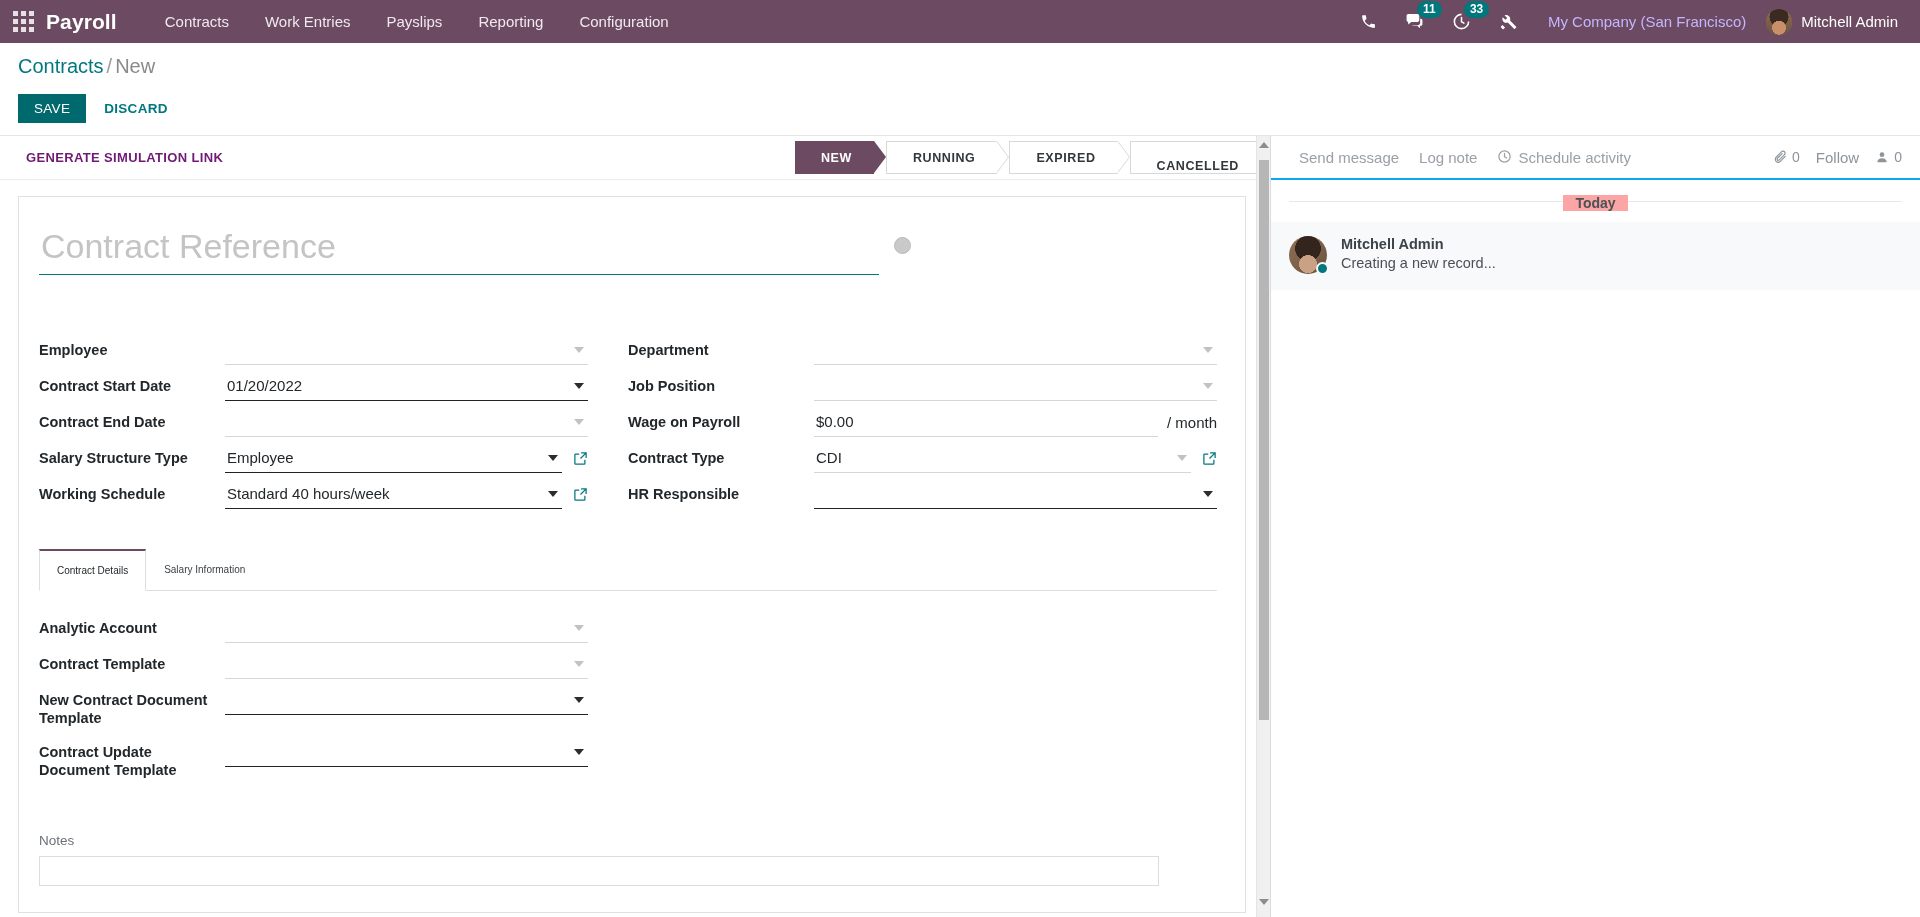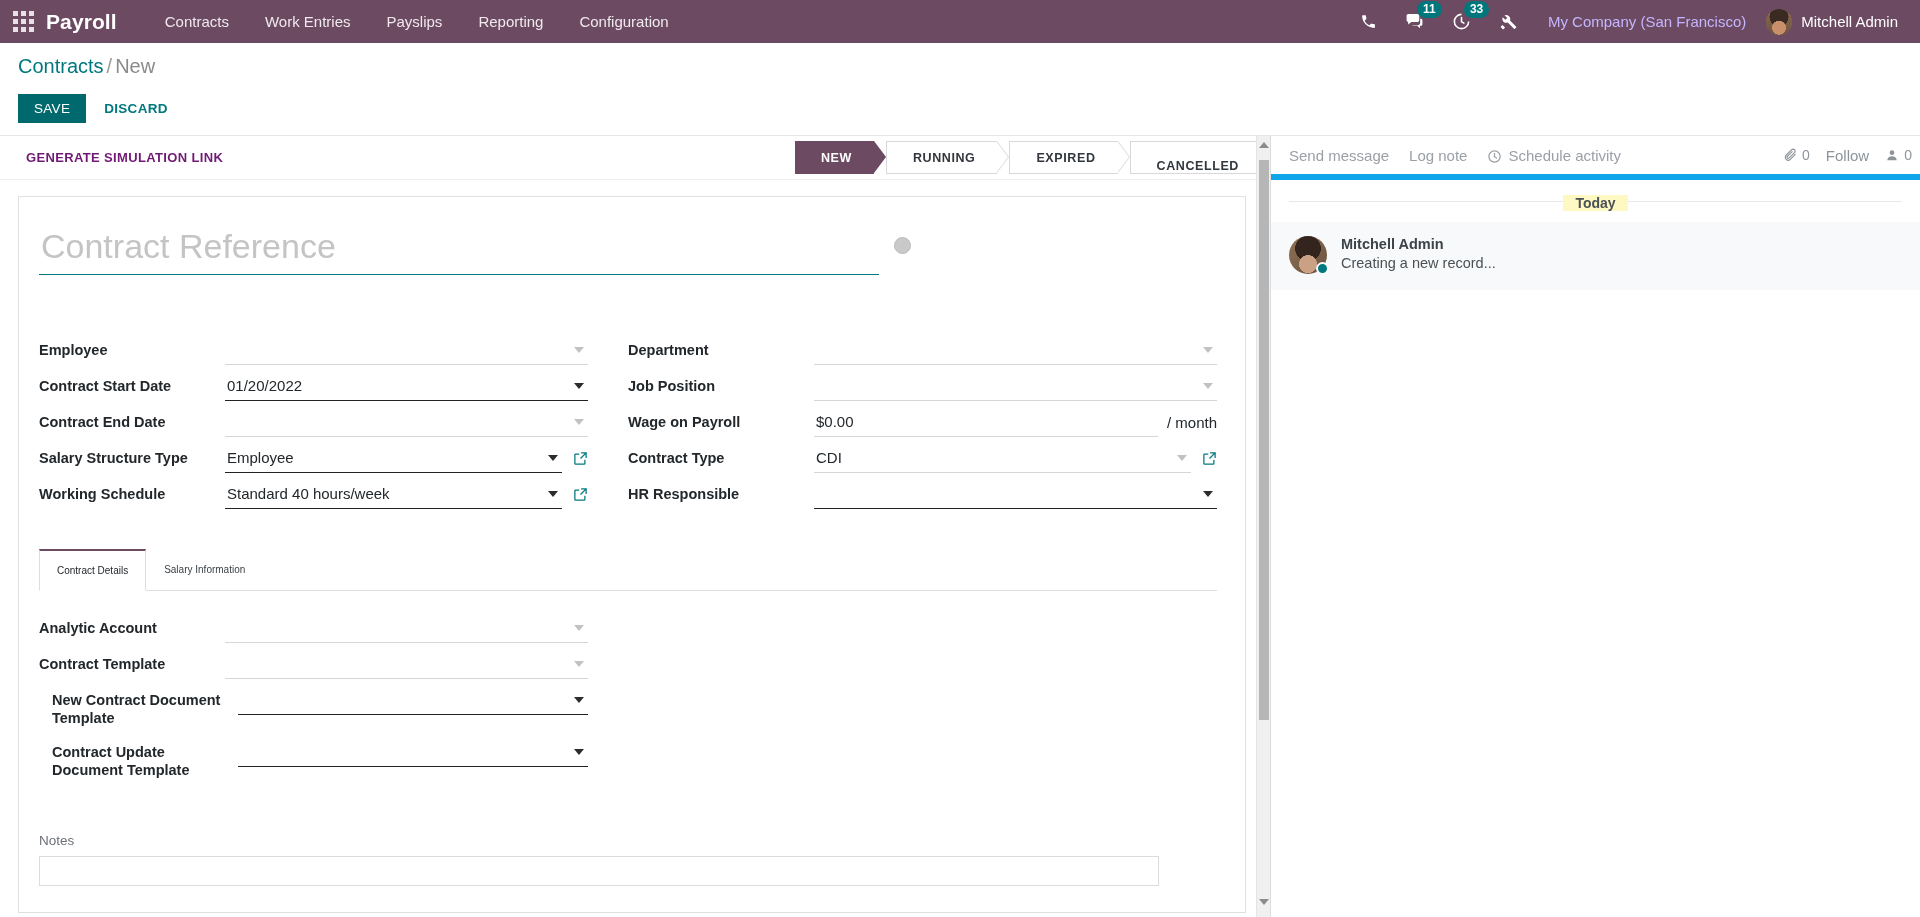--- a/index.html
+++ b/index.html
@@ -120,21 +120,21 @@
   }
 
   .fields-grid { display: flex; margin-top: 56px; }
   .col { width: 50%; }
   .col.left { padding-right: 40px; }
   .frow { display: flex; align-items: flex-start; min-height: 36px; margin-bottom: 0px; }
   .flabel {
     flex: 0 0 186px; font-size: 14.5px; font-weight: bold; color: #22272b;
     line-height: 18px; padding-top: 6px;
   }
-  .flabel.two-line { line-height: 18px; margin-left: 13px; }
+  .flabel.two-line { line-height: 18px; }
   .fctl { flex: 1 1 auto; display: flex; align-items: center; position: relative; }
   .fld {
     flex: 1 1 auto; display: flex; align-items: center;
     border-bottom: 1px solid #d6d6d6; min-height: 30px; position: relative;
   }
   .fld.filled { border-bottom-color: #222; }
   .fld .val { font-size: 15px; color: #22272b; padding: 4px 0 5px 2px; flex: 1 1 auto; }
   .fld .val.money { color: #22272b; }
   .caret {
     width: 0; height: 0; margin-left: 6px; margin-right: 4px;
@@ -177,31 +177,31 @@
   .form-vscroll .arrow i {
     display:block; width:0;height:0; margin: 0 auto;
     border-left: 5px solid transparent; border-right: 5px solid transparent;
   }
   .form-vscroll .arrow.up i { border-bottom: 6px solid #8c8c8c; }
   .form-vscroll .arrow.down i { border-top: 6px solid #8c8c8c; }
 
   
   .chatter { flex: 1 1 auto; background: #fff; border-left: 1px solid #dcdcdc; display: flex; flex-direction: column; min-width:0; }
   .chatter-topbar {
-    display: flex; align-items: center; padding: 0 8px; height: 44px;
-    border-bottom: 6px solid #0ea5e9; gap: 0;
+    display: flex; align-items: center; padding: 0 18px; height: 44px;
+    border-bottom: 2px solid #0ea5e9; gap: 0;
   }
   .ch-btn { font-size: 15px; color: #9aa0a6; padding: 6px 10px; cursor: pointer; white-space: nowrap; }
-  .ch-btn.with-ico { display: flex; align-items: flex-end; gap: 6px; }
+  .ch-btn.with-ico { display: flex; align-items: flex-start; gap: 6px; }
   .ch-right { margin-left: auto; display: flex; align-items: center; gap: 16px; }
   .ch-count { display: flex; align-items: center; gap: 5px; font-size: 14px; color: #8d949a; cursor: pointer; }
   .ch-follow { font-size: 15px; color: #8d949a; cursor: pointer; }
   .thread { flex: 1 1 auto; overflow: hidden; padding-top: 0; }
   .day-sep { text-align: center; padding: 14px 0 10px 0; position: relative; }
-  .day-sep span { font-size: 14px; color: #4b5155; font-weight: bold; background: #fef9c3; padding: 0 12px; position: relative; z-index: 2; }
+  .day-sep span { font-size: 14px; color: #4b5155; font-weight: bold; background: #fca5a5; padding: 0 12px; position: relative; z-index: 2; }
   .day-sep:before { content:""; position:absolute; left: 18px; right: 18px; top: 50%; height: 1px; background: #e8e8e8; z-index: 1; }
   .msg { display: flex; gap: 14px; padding: 14px 18px 16px 18px; background: #f8f9fa; }
   .avatar-lg { width: 38px; height: 38px; border-radius: 50%; position: relative; flex: 0 0 38px; overflow: visible; }
   .avatar-lg .pic { width: 38px; height: 38px; border-radius: 50%; overflow: hidden; background: #7d6048;
     background-image: radial-gradient(circle at 50% 74%, #caa184 0 26%, transparent 27%), radial-gradient(circle at 50% 33%, #33251d 0 40%, transparent 41%), linear-gradient(135deg,#8e7054,#6b5340); }
   .avatar-lg .online { position: absolute; right: -2px; bottom: -1px; width: 13px; height: 13px; border-radius: 50%; background: #00787e; border: 2px solid #f8f9fa; }
   .msg-body { flex: 1 1 auto; min-width: 0; }
   .msg-author { font-size: 14.5px; font-weight: bold; color: #3d4449; margin-bottom: 3px; }
   .msg-text { font-size: 14.5px; color: #4a5054; }
 </style>

